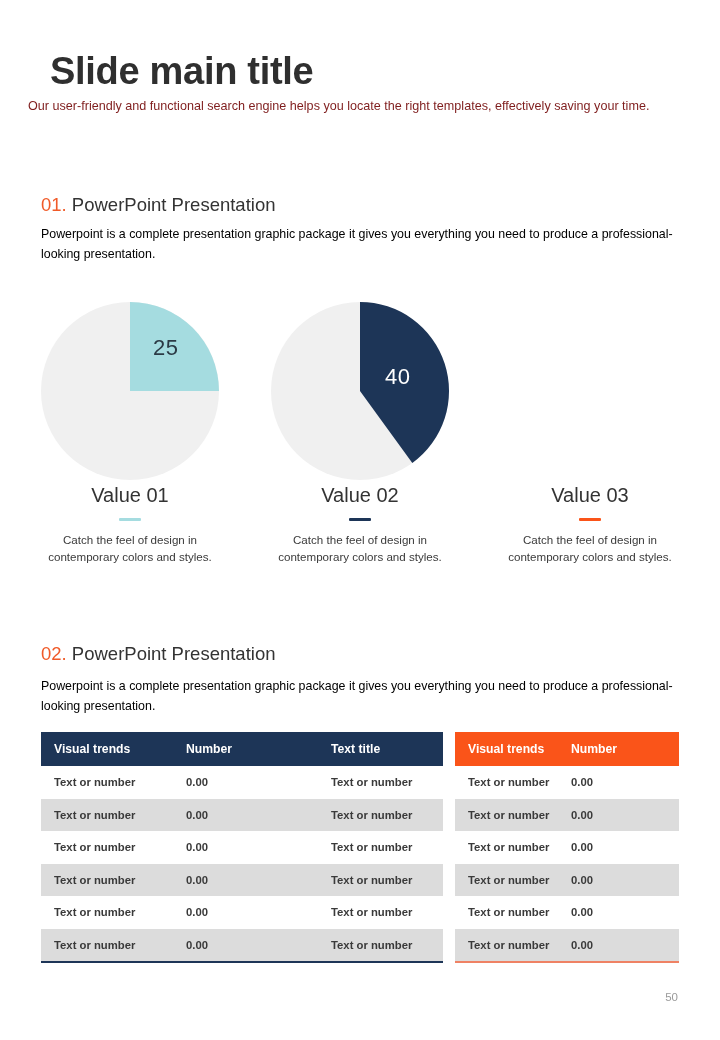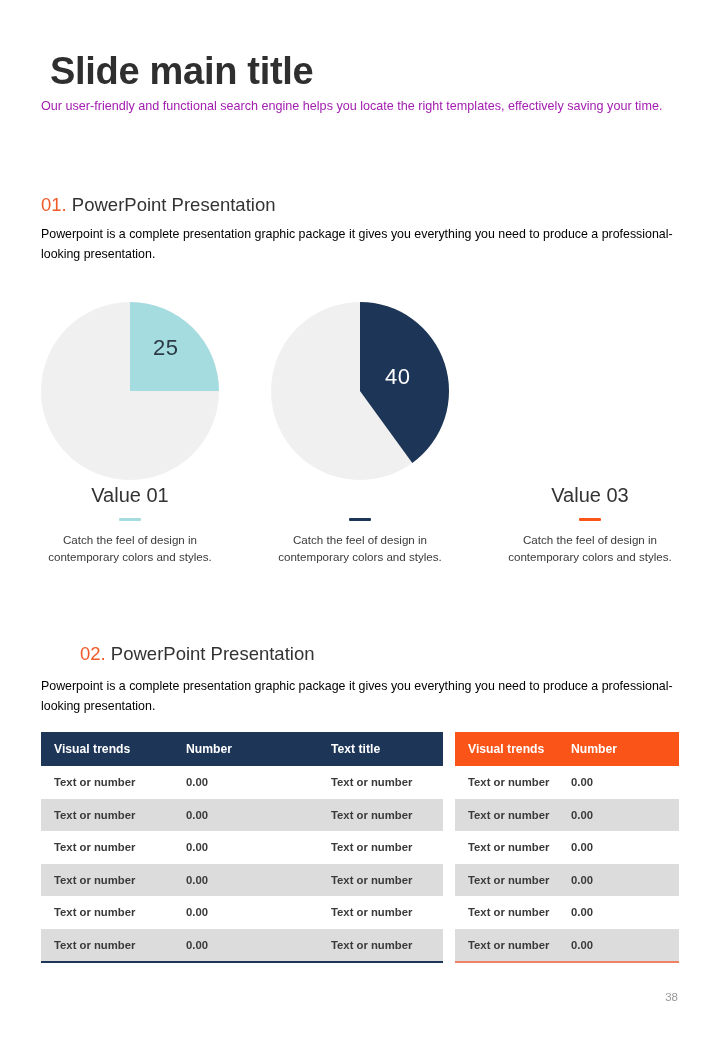--- a/index.html
+++ b/index.html
@@ -32,26 +32,26 @@
     top: 50px;
     font-size: 38px;
     font-weight: 700;
     letter-spacing: -0.3px;
     color: #2f2f2f;
     margin-left: 9px;
   }
 
   .page-subtitle {
     position: absolute;
-    left: 41px;
+    left: 28px;
     top: 96px;
     width: 638px;
     font-size: 12.6px;
     line-height: 21px;
-    color: #a21caf;
+    color: #7f1d1d;
     text-align: justify;
     text-justify: inter-word;
   }
 
   
   .section-heading {
     position: absolute;
     left: 41px;
     font-size: 18.5px;
     font-weight: 400;
@@ -69,21 +69,21 @@
     position: absolute;
     left: 41px;
     width: 640px;
     font-size: 12.4px;
     line-height: 19.5px;
     color: #000000;
   }
 
   #sec1-head { top: 194px; }
   #sec1-desc { top: 225px; }
-  #sec2-head { top: 643px; margin-left: 39px; }
+  #sec2-head { top: 643px; }
   #sec2-desc { top: 677px; }
 
   
   .pie-row {
     position: absolute;
     left: 0;
     top: 286px;
     width: 720px;
     height: 300px;
   }
@@ -226,20 +226,21 @@
         <div class="value-desc">Catch the feel of design in contemporary colors and styles.</div>
       </div>
       <div class="pie-col" id="pie-col-1">
         <div class="pie-wrap">
           <svg class="pie-svg" viewBox="0 0 178 178">
             <circle cx="89" cy="89" r="89" fill="#f0f0f0"></circle>
             <path d="M 89 89 L 89 0 A 89 89 0 0 1 141.313 161.003 Z" fill="#1d3557"></path>
           </svg>
           <span class="pie-value-label" style="left: 114px; top: 62px; color: rgb(255, 255, 255);">40</span>
         </div>
+        <div class="value-title">Value 02</div>
         <div class="value-divider" style="background: rgb(29, 53, 87);"></div>
         <div class="value-desc">Catch the feel of design in contemporary colors and styles.</div>
       </div>
       <div class="pie-col" id="pie-col-2">
         <div class="value-title">Value 03</div>
         <div class="value-divider" style="background: rgb(250, 84, 25);"></div>
         <div class="value-desc">Catch the feel of design in contemporary colors and styles.</div>
       </div>
     </div>
 
@@ -312,15 +313,15 @@
         <div class="c0">Text or number</div>
         <div class="c1">0.00</div>
       </div>
       <div class="tbl-row even">
         <div class="c0">Text or number</div>
         <div class="c1">0.00</div>
       </div>
       <div class="tbl-bottom"></div>
     </div>
 
-  <div class="page-number">38</div>
+  <div class="page-number">50</div>
 
 </div>
 
 </body></html>

